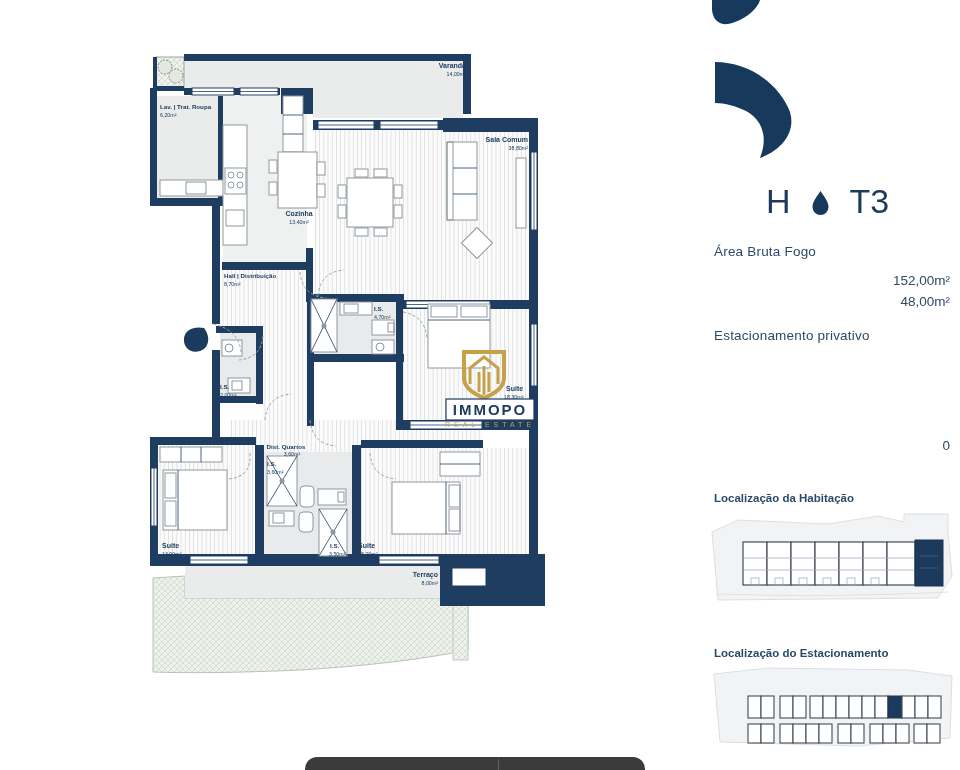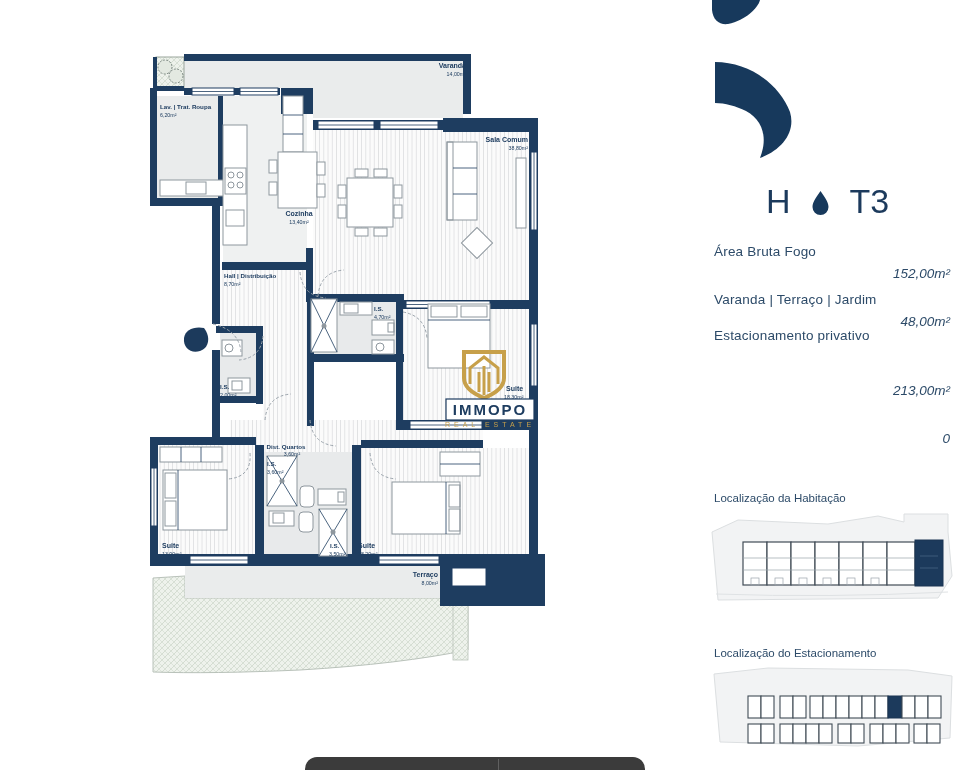--- a/index.html
+++ b/index.html
@@ -12,22 +12,22 @@
   .page{position:relative;width:960px;height:770px;background:#ffffff;overflow:hidden;
         font-family:"Liberation Sans",sans-serif;color:var(--text);}
   .plan-svg{position:absolute;left:0;top:0;}
   
   .brandmark{position:absolute;left:706px;top:0;width:96px;height:166px;}
   .ht3{position:absolute;left:766px;top:184px;width:150px;display:flex;align-items:flex-end;
        gap:20px;color:var(--navy);font-size:34px;font-weight:500;line-height:1;}
   .ht3 .drop-svg{width:19px;height:27px;margin-bottom:1px;}
   .row{position:absolute;left:714px;width:236px;}
   .row .lab{font-size:13.5px;letter-spacing:.2px;margin-top:12px;}
-  .row .val{text-align:right;margin-top:7px;font-size:13.5px;font-style:italic;}
-  .sec-title{position:absolute;left:714px;font-size:11.5px;color:var(--text);}
+  .row .val{text-align:right;margin-top:14px;font-size:13.5px;}
+  .sec-title{position:absolute;left:714px;font-size:11.5px;color:var(--text);font-weight:bold;}
   .map-svg{position:absolute;}
   .dock{position:absolute;left:305px;top:757px;width:340px;height:13px;background:#3b3b3b;
         border-radius:12px 12px 0 0;}
   .dock .split{position:absolute;left:193px;top:2px;width:1px;height:11px;background:#606060;}
 
   
   .wall{fill:var(--wall);}
   .floor{fill:#eaecec;}
   .kfloor{fill:#eff1f1;}
   .bath{fill:#e8eaeb;}
@@ -312,28 +312,26 @@
       <path d="M9.5,1 C13,6.5 17.5,11.5 17.5,17 A8 8 0 1 1 1.5,17 C1.5,11.5 6,6.5 9.5,1 Z" fill="#17395c"></path>
     </svg>
     <span>T3</span>
   </div>
 
   <div class="row" style="top:232px">
     <div class="lab">Área Bruta Fogo</div>
     <div class="val">152,00m²</div>
   </div>
   <div class="row" style="top:280px">
-    <div class="lab">Varanda | Terraço | Jardim</div>
     <div class="val">48,00m²</div>
   </div>
   <div class="row" style="top:316px">
     <div class="lab">Estacionamento privativo</div>
   </div>
   <div class="row" style="top:376px">
-    <div class="val">213,00m²</div>
   </div>
   <div class="row" style="top:424px">
     <div class="val">0</div>
   </div>
 
   <div class="sec-title" style="top:492px">Localização da Habitação</div>
 
   <svg class="map-svg" style="left:708px;top:506px" width="248" height="102" viewBox="0 0 248 102">
     <path class="site" d="M4,26 L30,14 L120,18 L170,10 L196,16 L196,8 L240,8 L240,26 L244,70 L230,92 L10,94 Z"></path>
     <path class="siteln" d="M8,88 Q120,92 240,86"></path>

